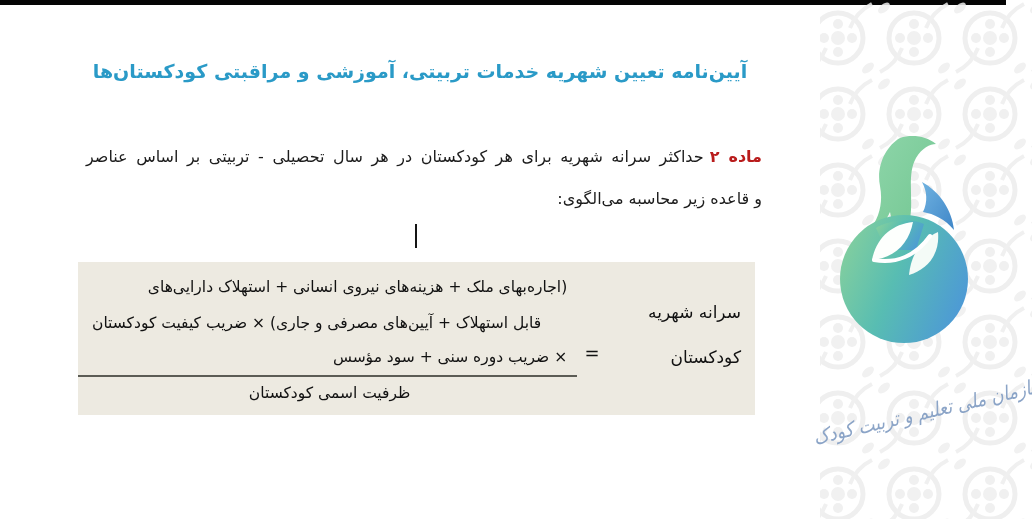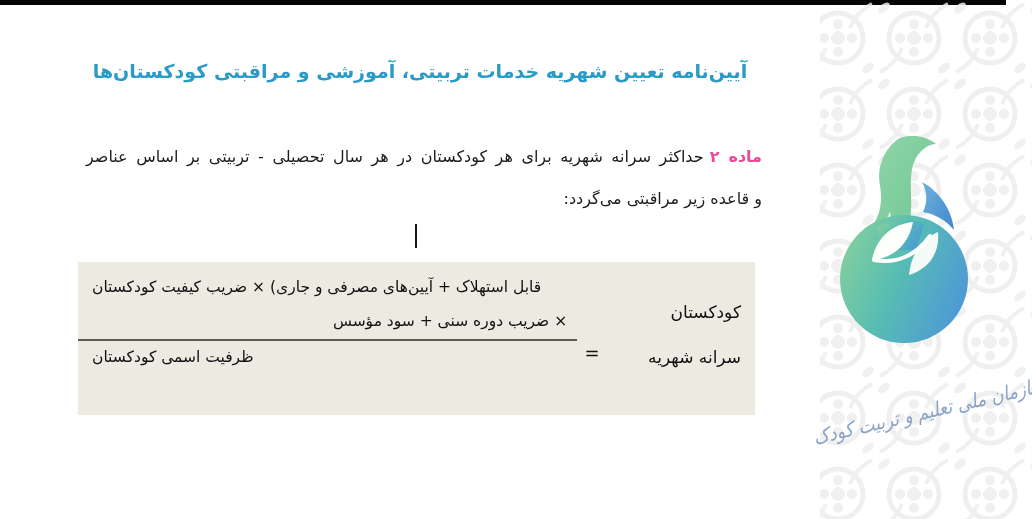--- a/index.html
+++ b/index.html
@@ -14,41 +14,41 @@
   .top-bar{position:absolute;left:0;top:0;width:1006px;height:5px;background:#050505;}
 
   
   .doc{position:absolute;left:0;top:0;width:800px;height:519px;direction:rtl;color:#1c1c1c;}
   .title{
     position:absolute;left:60px;top:60px;width:720px;margin:0;
     text-align:center;font-size:19px;font-weight:bold;color:#2a9ac7;letter-spacing:0;
   }
   .article{position:absolute;left:86px;top:136px;width:676px;font-size:16px;line-height:42px;}
   .a-line1{text-align:right;text-align-last:justify;white-space:nowrap;}
-  .a-label{color:#ec4899;font-weight:bold;margin-left:6px;}
+  .a-label{color:#b91c1c;font-weight:bold;margin-left:6px;}
   .a-line2{text-align:right;}
   .caption{
     position:absolute;left:78px;top:224px;width:677px;
     text-align:center;font-size:15px;color:#222;
   }
   .caret{display:inline-block;width:2px;height:24px;background:#151515;vertical-align:-6px;margin:0 2px 0 1px;}
 
   
   .fbox{
     position:absolute;left:78px;top:262px;width:677px;height:153px;
     background:#edeae1;display:flex;box-sizing:border-box;
   }
   .f-label{width:150px;box-sizing:border-box;padding:28px 14px 0 0;font-size:17px;line-height:45px;text-align:right;color:#111;}
   .f-eq{width:30px;box-sizing:border-box;padding-top:80px;font-size:18px;text-align:center;color:#111;}
   .f-frac{flex:1;box-sizing:border-box;padding:7px 10px 0 14px;font-size:15.5px;color:#111;}
   .n1{text-align:right;line-height:36px;white-space:nowrap;}
   .n2{text-align:right;padding-left:0;padding-right:26px;line-height:36px;white-space:nowrap;}
   .n3{text-align:right;line-height:33px;}
   .f-line{height:0;border-top:2px solid #5c5c55;margin:1px -10px 0 -14px;}
-  .den{text-align:left;line-height:33px;}
+  .den{text-align:center;line-height:33px;}
 
   
   .side{position:absolute;right:0;top:0;width:232px;height:519px;}
   .pattern-svg{position:absolute;left:0;top:0;}
   .logo-svg{position:absolute;left:16px;top:132px;}
   .signature{
     position:absolute;left:-6px;top:402px;width:244px;
     text-align:center;color:#8ba4c7;font-size:20px;font-style:italic;white-space:nowrap;
     transform:rotate(-13deg) scaleX(0.86);transform-origin:50% 50%;
   }
@@ -61,34 +61,35 @@
   <div class="top-bar"></div>
 
   <div class="doc">
 
     <h1 class="title">آیین‌نامه تعیین شهریه خدمات تربیتی، آموزشی و مراقبتی کودکستان‌ها</h1>
 
     <div class="article">
       <div class="a-line1">
         <span class="a-label">ماده ۲</span><span>حداکثر سرانه شهریه برای هر کودکستان در هر سال تحصیلی - تربیتی بر اساس عناصر</span>
       </div>
-      <div class="a-line2">و قاعده زیر مراقبتی می‌گردد:</div>
+      <div class="a-line2">و قاعده زیر محاسبه می‌الگوی:</div>
     </div>
 
     <div class="caption">
       <span class="caret"></span>
     </div>
 
     <div class="fbox">
       <div class="f-label">
+        <div>سرانه شهریه</div>
         <div>کودکستان</div>
-        <div>سرانه شهریه</div>
       </div>
       <div class="f-eq">=</div>
       <div class="f-frac">
+        <div class="n1">(اجاره‌بهای ملک + هزینه‌های نیروی انسانی + استهلاک دارایی‌های</div>
         <div class="n2">قابل استهلاک + آیین‌های مصرفی و جاری) × ضریب کیفیت کودکستان</div>
         <div class="n3">× ضریب دوره سنی + سود مؤسس</div>
         <div class="f-line"></div>
         <div class="den">ظرفیت اسمی کودکستان</div>
       </div>
     </div>
 
   </div>
 
   <div class="side">

